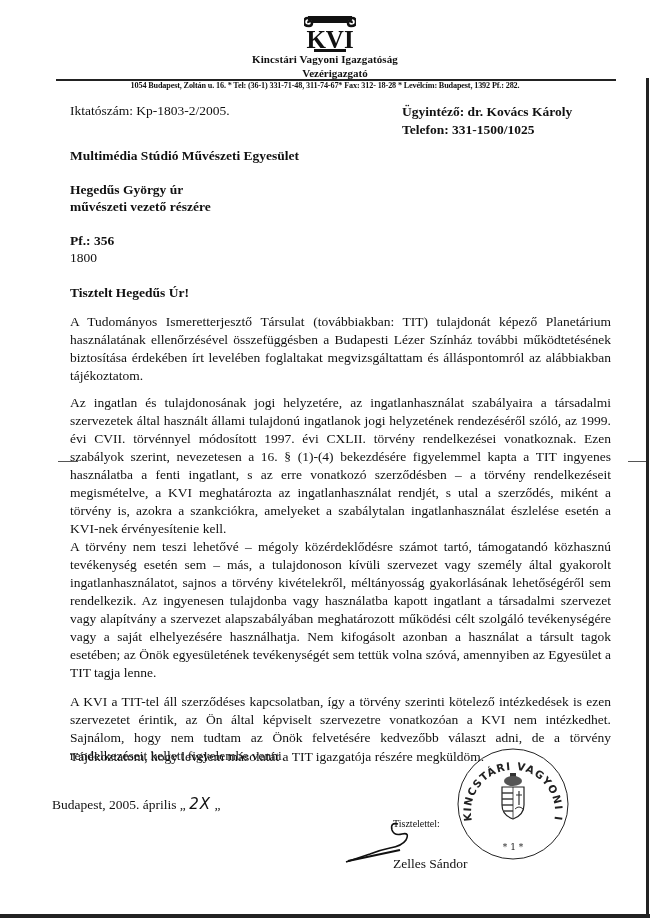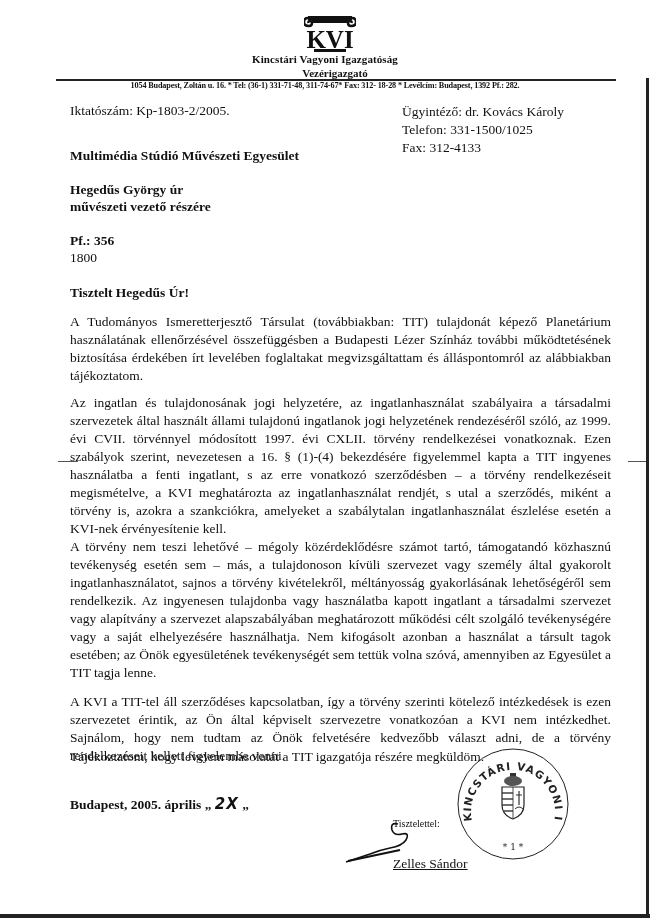--- a/index.html
+++ b/index.html
@@ -20,42 +20,42 @@
   }
   .rule { position: absolute; left: 56px; top: 79px; width: 560px; height: 2px; background: #222; }
   .address-line {
     position: absolute; left: 0; width: 650px; top: 81px; text-align: center;
     font-size: 8.2px; letter-spacing: -0.15px; font-weight: bold; white-space: nowrap;
   }
   .right-edge { position: absolute; left: 646px; top: 78px; width: 3px; height: 840px; background: #222; }
   .bottom-edge { position: absolute; left: 0; top: 914px; width: 650px; height: 4px; background: #222; }
 
   .ref { position: absolute; left: 70px; top: 103px; font-size: 13.5px; }
-  .contact { position: absolute; left: 402px; top: 103px; font-size: 13.5px; line-height: 18px; }
+  .contact { position: absolute; left: 402px; top: 103px; font-size: 13.5px; line-height: 18px; font-weight: bold; }
 
   .recipient { position: absolute; left: 70px; top: 147px; font-size: 13.5px; line-height: 17px; }
   .recipient .b { font-weight: bold; }
   .recipient .gap { height: 17px; }
 
   .salutation { position: absolute; left: 70px; top: 285px; font-size: 13.5px; font-weight: bold; }
 
   .body-text {
     position: absolute; left: 70px; width: 541px; font-size: 13.5px; line-height: 18px;
     text-align: justify;
   }
   .p1 { top: 313px; }
   .p2 { top: 394px; }
   .p3 { top: 538px; }
   .p4 { top: 693px; }
   .p5 { top: 748px; }
 
-  .date { position: absolute; left: 70px; top: 795px; font-size: 13.5px; font-weight: bold; }
+  .date { position: absolute; left: 52px; top: 795px; font-size: 13.5px; }
   .date .handwritten { font-family: "DejaVu Sans", sans-serif; font-size: 15px; font-style: italic; letter-spacing: 1px; }
   .closing { position: absolute; left: 393px; top: 818px; font-size: 10px; }
-  .signer { position: absolute; left: 393px; top: 856px; font-size: 13.5px; text-decoration: underline; }
+  .signer { position: absolute; left: 393px; top: 856px; font-size: 13.5px; }
   .signature { position: absolute; left: 340px; top: 820px; width: 90px; height: 45px; }
   .stamp { position: absolute; left: 456px; top: 747px; width: 114px; height: 114px; }
   .underline-mark { position: absolute; left: 58px; top: 461px; width: 20px; height: 1px; background: #555; }
   .underline-mark2 { position: absolute; left: 628px; top: 461px; width: 18px; height: 1px; background: #555; }
 </style>
 </head>
 <body>
 
 <div class="page">
 
@@ -73,21 +73,20 @@
   <div class="rule"></div>
   <div class="address-line">1054 Budapest, Zoltán u. 16. * Tel: (36-1) 331-71-48, 311-74-67* Fax: 312- 18-28 * Levélcím: Budapest, 1392 Pf.: 282.</div>
 
   <div class="right-edge"></div>
   <div class="bottom-edge"></div>
 
   <div class="ref">Iktatószám: Kp-1803-2/2005.</div>
   <div class="contact">
     <div>Ügyintéző: dr. Kovács Károly</div>
     <div>Telefon: 331-1500/1025</div>
-    <div>Fax: 312-4133</div>
   </div>
 
   <div class="recipient">
     <div class="b">Multimédia Stúdió Művészeti Egyesület</div>
     <div class="gap"></div>
     <div class="b">Hegedűs György úr</div>
     <div class="b">művészeti vezető részére</div>
     <div class="gap"></div>
     <div class="b">Pf.: 356</div>
     <div>1800</div>

